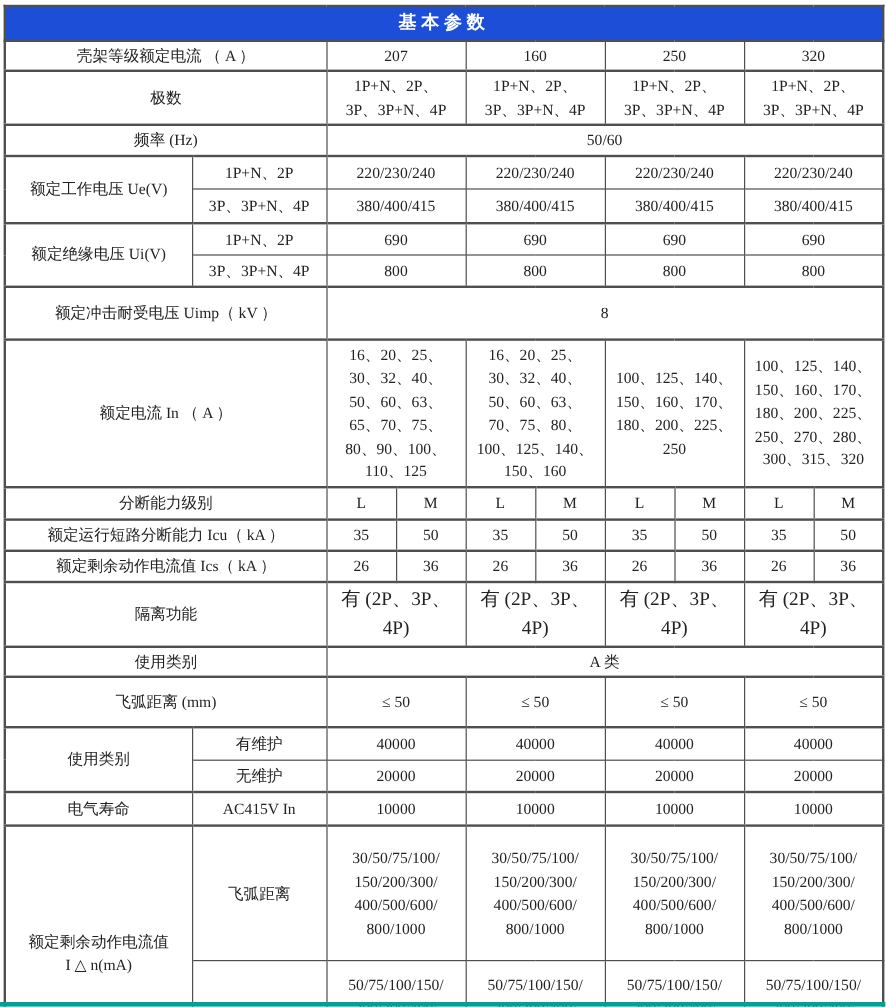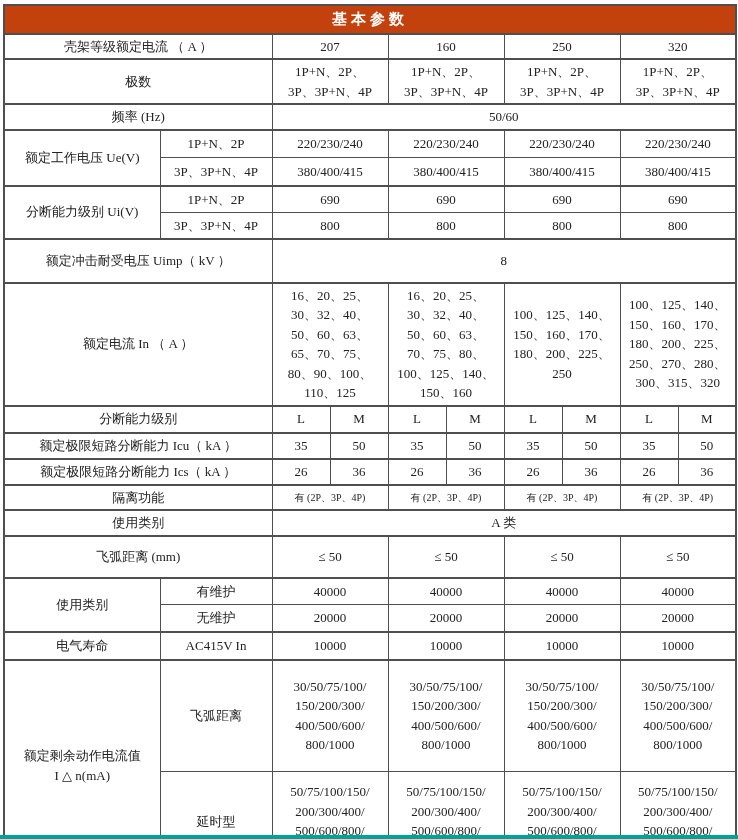--- a/index.html
+++ b/index.html
@@ -28,33 +28,33 @@
     text-align: center;
     vertical-align: middle;
     padding: 2px 3px;
     white-space: pre-line;
     line-height: 1.5;
     overflow: hidden;
   }
   
   tr.grp > td { border-top-width: 2px; }
   tr.hdr td {
-    background: #c2410c;
+    background: #1d4ed8;
     color: #ffffff;
     font-weight: bold;
     font-size: 15px;
     letter-spacing: 4px;
     border: 2px solid #4f4f4f;
   }
   td.lst {
     text-align: left;
     padding-left: 8px;
   }
   td.sm {
-    font-size: 10px;
+    font-size: 16px;
     white-space: nowrap;
     padding-left: 1px; padding-right: 1px;
   }
   .bottom-bar {
     position: absolute;
     left: 0; right: 0; bottom: 0;
     height: 4px;
     background: #00A294;
   }
 </style>
@@ -116,21 +116,21 @@
     </tr>
     <tr style="height:28px">
       <td>3P、3P+N、4P</td>
       <td colspan="2">380/400/415</td>
       <td colspan="2">380/400/415</td>
       <td colspan="2">380/400/415</td>
       <td colspan="2">380/400/415</td>
     </tr>
 
     <tr class="grp" style="height:27px">
-      <td rowspan="2">分断能力级别 Ui(V)</td>
+      <td rowspan="2">额定绝缘电压 Ui(V)</td>
       <td>1P+N、2P</td>
       <td colspan="2">690</td>
       <td colspan="2">690</td>
       <td colspan="2">690</td>
       <td colspan="2">690</td>
     </tr>
     <tr style="height:26px">
       <td>3P、3P+N、4P</td>
       <td colspan="2">800</td>
       <td colspan="2">800</td>
@@ -174,33 +174,33 @@
       <td>M</td>
       <td>L</td>
       <td>M</td>
       <td>L</td>
       <td>M</td>
       <td>L</td>
       <td>M</td>
     </tr>
 
     <tr class="grp" style="height:26px">
-      <td colspan="2">额定极限短路分断能力 Icu（ kA ）</td>
+      <td colspan="2">额定运行短路分断能力 Icu（ kA ）</td>
       <td>35</td>
       <td>50</td>
       <td>35</td>
       <td>50</td>
       <td>35</td>
       <td>50</td>
       <td>35</td>
       <td>50</td>
     </tr>
 
     <tr class="grp" style="height:26px">
-      <td colspan="2">额定极限短路分断能力 Ics（ kA ）</td>
+      <td colspan="2">额定剩余动作电流值 Ics（ kA ）</td>
       <td>26</td>
       <td>36</td>
       <td>26</td>
       <td>36</td>
       <td>26</td>
       <td>36</td>
       <td>26</td>
       <td>36</td>
     </tr>
 

